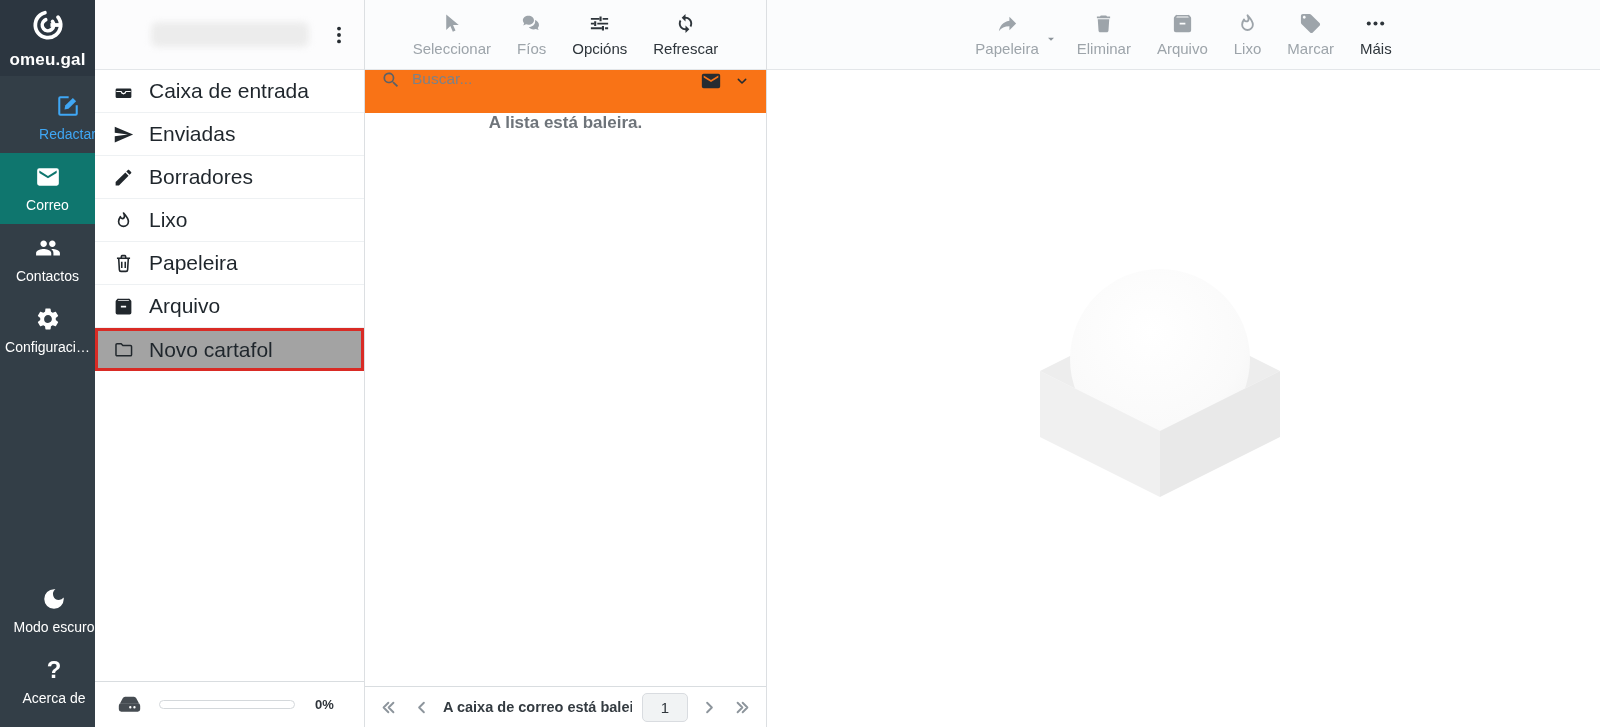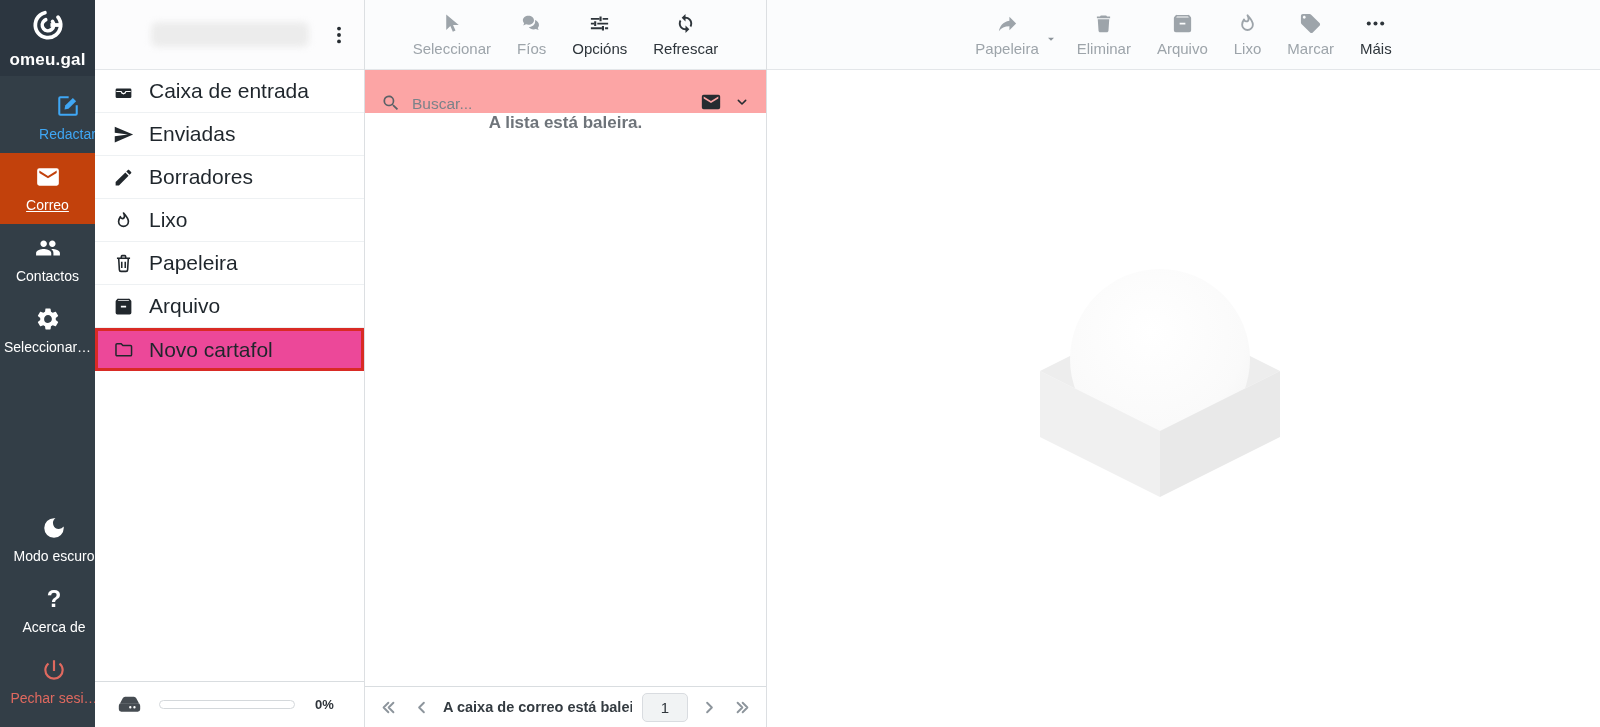--- a/index.html
+++ b/index.html
@@ -16,40 +16,40 @@
   .brand { font-size: 17px; font-weight: bold; letter-spacing: .2px; }
   .side-nav, .side-bottom { display: flex; flex-direction: column; }
   .side-nav { margin-top: 6px; }
   .side-bottom { margin-bottom: 10px; margin-left: 13px; }
   .side-item { background: none; border: none; color: #fff; cursor: pointer;
     display: flex; flex-direction: column; align-items: center; gap: 7px;
     padding: 11px 1px; font-family: inherit; width: 100%; }
   .side-item .s-icon svg { width: 26px; height: 26px; display: block; }
   .s-label { font-size: 14px; white-space: nowrap; max-width: 93px; overflow: hidden; }
   .side-item.accent { color: #3fa7f5; margin-left: 20px; }
-  .side-item.active { background: #c2410c; text-decoration: underline; }
+  .side-item.active { background: #0f766e; }
   .side-item.danger { color: #e0695f; }
   .side-spacer { flex: 1; }
 
   
   .folders-col { width: 270px; flex: none; display: flex; flex-direction: column;
     background: #fff; border-right: 1px solid #dcdfe2; }
   .folders-header { height: 70px; flex: none; display: flex; align-items: center;
     padding: 0 10px 0 18px; border-bottom: 1px solid #e3e6e9; background: #fcfcfd; }
   .redacted-blob { width: 158px; height: 25px; margin-left: 38px; background: #ececec;
     border-radius: 7px; filter: blur(3px); }
   .kebab-btn { margin-left: auto; background: none; border: none; cursor: pointer;
     color: #262c31; padding: 4px; }
   .kebab-btn svg { width: 22px; height: 22px; display: block; }
   .folder-list { list-style: none; flex: 1; overflow: hidden; }
   .folder-row { height: 43px; display: flex; align-items: center; gap: 15px;
     padding: 0 18px; border-bottom: 1px solid #eef1f3; font-size: 21px;
     color: #1f262c; cursor: pointer; }
   .folder-row .f-icon svg { width: 21px; height: 21px; display: block; color: #21272c; }
-  .folder-row.selected { background: #ec4899; }
+  .folder-row.selected { background: #a3a3a3; }
   .folder-row.highlighted { border: 3px solid #d92b25; padding: 0 15px; }
   .quota-footer { height: 46px; flex: none; border-top: 1px solid #d9dde0;
     display: flex; align-items: center; gap: 16px; padding: 0 16px 0 21px; background: #fff; }
   .quota-footer .disk svg { width: 27px; height: 27px; display: block; color: #464c52; }
   .quota-track { flex: none; width: 136px; height: 9px; border: 1.5px solid #d4d8db;
     border-radius: 6px; background: #fff; }
   .quota-pct { font-size: 13px; font-weight: bold; color: #2e343a; margin-left: 4px; }
 
   
   .list-col { width: 402px; flex: none; display: flex; flex-direction: column;
@@ -60,22 +60,22 @@
   .tb-btn { background: none; border: none; cursor: pointer; font-family: inherit;
     display: flex; flex-direction: column; align-items: center; gap: 5px;
     padding: 5px 10px; color: #2e353b; justify-content: center; }
   .tb-btn .tb-icon svg { width: 23px; height: 23px; display: block; }
   .tb-label { font-size: 15px; white-space: nowrap; }
   .tb-btn.disabled { color: #9da4aa; cursor: default; }
   .tb-caret { background: none; border: none; cursor: pointer; color: #8d959c;
     padding: 0; margin: 8px 2px 0 -6px; }
   .tb-caret svg { width: 16px; height: 16px; display: block; }
 
-  .search-bar { height: 43px; flex: none; display: flex; align-items: flex-end;
-    gap: 11px; padding: 0 14px 0 16px; background: #fca5a5; }
+  .search-bar { height: 43px; flex: none; display: flex; align-items: flex-start;
+    gap: 11px; padding: 0 14px 0 16px; background: #f97316; }
   .search-icn svg { width: 20px; height: 20px; display: block; color: #5b6167; }
   .search-input { flex: 1; background: transparent; border: none; outline: none;
     font-family: inherit; font-size: 15.5px; color: #333; min-width: 0; }
   .search-input::placeholder { color: #7b8289; opacity: 1; }
   .scope-btn { background: none; border: none; cursor: pointer; display: flex;
     align-items: center; gap: 12px; color: #262c31; padding: 0 2px; }
   .scope-btn svg { width: 22px; height: 22px; display: block; }
   .scope-btn .chev svg { width: 16px; height: 16px; }
 
   .empty-list { flex: 1; display: flex; align-items: flex-start; justify-content: center; }
@@ -137,48 +137,40 @@
             </svg>
           </span>
           <span class="s-label">Contactos</span>
         </button>
         <button class="side-item">
           <span class="s-icon">
             <svg viewBox="0 0 24 24" fill="currentColor" aria-hidden="true">
               <path d="M19.14 12.94c.04-.3.06-.61.06-.94 0-.32-.02-.64-.07-.94l2.03-1.58a.49.49 0 0 0 .12-.61l-1.92-3.32a.49.49 0 0 0-.59-.22l-2.39.96c-.5-.38-1.03-.7-1.62-.94l-.36-2.54a.48.48 0 0 0-.48-.41h-3.84c-.24 0-.43.17-.47.41l-.36 2.54c-.59.24-1.13.57-1.62.94l-2.39-.96c-.22-.08-.47 0-.59.22L2.74 8.87c-.12.21-.08.47.12.61l2.03 1.58c-.05.3-.09.63-.09.94s.02.64.07.94l-2.03 1.58a.49.49 0 0 0-.12.61l1.92 3.32c.12.22.37.29.59.22l2.39-.96c.5.38 1.03.7 1.62.94l.36 2.54c.05.24.24.41.48.41h3.84c.24 0 .44-.17.47-.41l.36-2.54c.59-.24 1.13-.56 1.62-.94l2.39.96c.22.08.47 0 .59-.22l1.92-3.32a.49.49 0 0 0-.12-.61l-2.01-1.58zM12 15.6A3.61 3.61 0 0 1 8.4 12c0-1.98 1.62-3.6 3.6-3.6s3.6 1.62 3.6 3.6-1.62 3.6-3.6 3.6z"></path>
             </svg>
           </span>
-          <span class="s-label">Seleccionar…</span>
+          <span class="s-label">Configuraci…</span>
         </button>
       </nav>
     <div class="side-spacer"></div>
     <nav class="side-bottom">
         <button class="side-item">
           <span class="s-icon">
             <svg viewBox="0 0 24 24" fill="currentColor" aria-hidden="true">
               <path d="M12 3a9 9 0 1 0 9 9c0-.46-.04-.92-.1-1.36a5.39 5.39 0 0 1-4.4 2.26 5.4 5.4 0 0 1-3.14-9.8c-.44-.06-.9-.1-1.36-.1z"></path>
             </svg>
           </span>
           <span class="s-label">Modo escuro</span>
         </button>
         <button class="side-item">
           <span class="s-icon">
             <svg viewBox="0 0 24 24" fill="currentColor" aria-hidden="true">
               <text x="12" y="19" text-anchor="middle" font-size="22" font-weight="bold" font-family="Liberation Sans, sans-serif" fill="currentColor">?</text>
             </svg>
           </span>
           <span class="s-label">Acerca de</span>
-        </button>
-        <button class="side-item danger">
-          <span class="s-icon">
-            <svg viewBox="0 0 24 24" fill="currentColor" aria-hidden="true">
-              <path d="M13 3h-2v10h2V3zm4.8 2.2-1.4 1.4A7 7 0 0 1 19 12a7 7 0 1 1-14 0c0-2 .9-3.9 2.6-5.4L6.2 5.2A8.9 8.9 0 0 0 3 12a9 9 0 1 0 18 0c0-2.7-1.2-5.2-3.2-6.8z"></path>
-            </svg>
-          </span>
-          <span class="s-label">Pechar sesi…</span>
         </button>
       </nav>
   </aside>
 
   <section class="folders-col">
     <header class="folders-header">
       <div class="redacted-blob"></div>
       <button class="kebab-btn">
         <span><svg viewBox="0 0 24 24" fill="currentColor" aria-hidden="true">
               <circle cx="12" cy="5" r="2.1"></circle>

